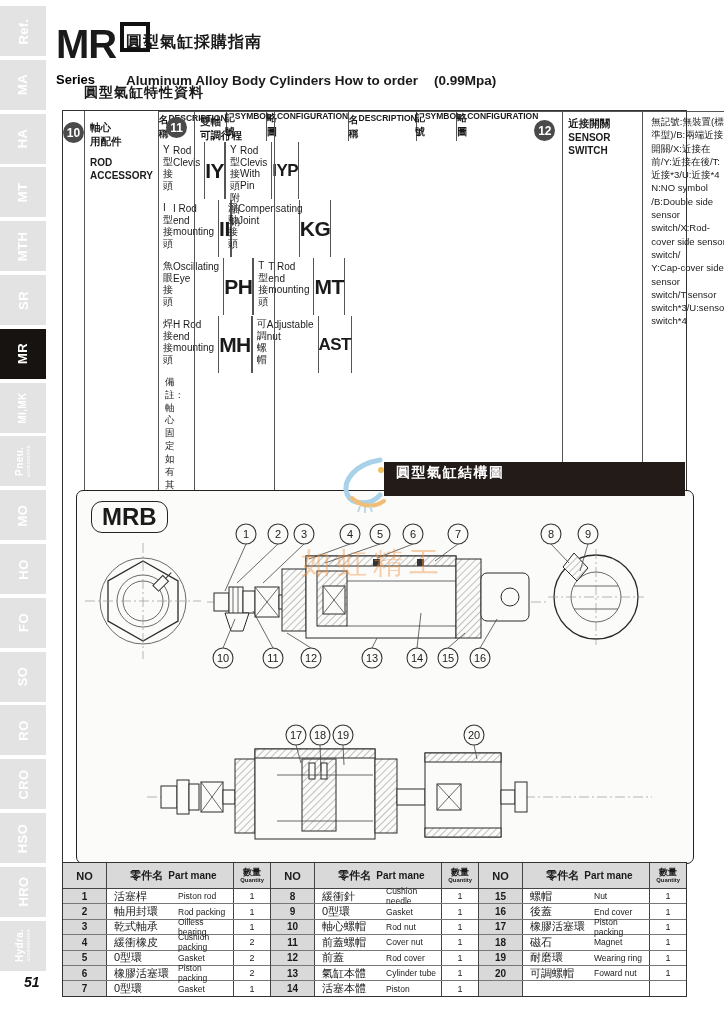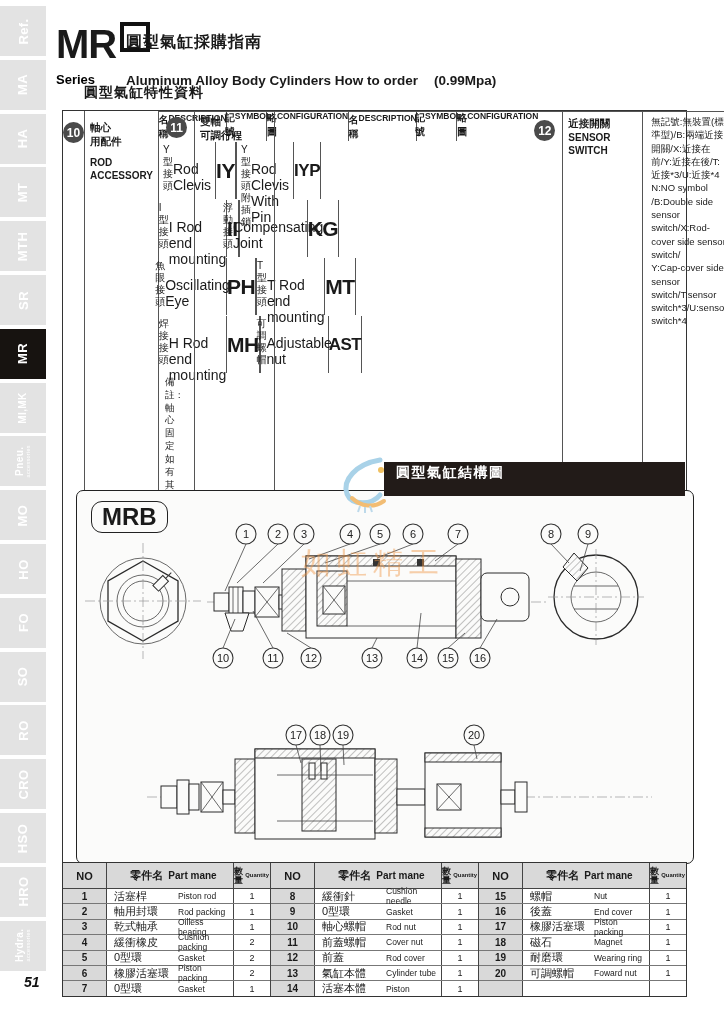--- a/index.html
+++ b/index.html
@@ -42,21 +42,21 @@
   .hrow{display:flex;height:30px;border-bottom:1px solid #555}
   .drow{display:flex;height:57px;border-bottom:1px solid #555}
   .cell{box-sizing:border-box;border-right:1px solid #555;display:flex;flex-direction:row;justify-content:center}
   .cd{width:68px;padding:2px 4px}
   .cs{width:40px;align-items:center;justify-content:center}
   .cc1{width:152px}
   .cc2{flex:1;border-right:none}
   .hcjk{font-size:10px;font-weight:bold}
   .hen{font-size:8.5px;font-weight:bold}
   .ncjk{font-size:10px;line-height:1.2}
-  .nen{font-size:14px;line-height:1.15;margin-top:17px}
+  .nen{font-size:10px;line-height:1.15;margin-top:1px}
   .sym{font-size:21px;font-weight:bold;letter-spacing:-.5px}
   .sym.s3{font-size:17px}
   .nrow{padding:2px 6px;font-size:9.5px;line-height:1.35}
   .r11{flex:1;display:flex;align-items:center;padding:0 8px;font-size:10px;height:30px}
   .r11 .ast{font-size:24px;font-weight:bold;margin:0 10px 0 12px;letter-spacing:-1px}
   .r11 .sq{width:15px;height:15px;border:2.2px solid #222;margin-right:5px}
   .r11 .mm{margin-left:2px}
   .r11 .tail{margin-left:22px}
   .r12{flex:1;padding:3px 8px;font-size:9.5px;line-height:1.4}
   .cfg{width:100%;height:52px}
@@ -75,21 +75,21 @@
   .logo{position:absolute;left:334px;top:450px;z-index:6}
   
   .parts{position:absolute;left:62px;top:862px;width:623px;display:flex;border:1.5px solid #333;background:#fff}
   .pgroup{flex:1;display:flex;flex-direction:column;border-left:1px solid #444}
   .pgroup:first-child{border-left:none}
   .phead{display:flex;height:25px;background:#d9d9d9;border-bottom:1px solid #444;align-items:stretch}
   .phead .pno{display:flex;align-items:center;justify-content:center;font-size:11px}
   .phead .pname{display:flex;align-items:center;justify-content:center}
   .phead .pname .h1{font-size:11px;font-weight:bold;margin-right:5px}
   .phead .pname .h2{font-size:10px;font-weight:bold}
-  .phead .pqty{display:flex;flex-direction:row;align-items:center;justify-content:center;line-height:1}
+  .phead .pqty{display:flex;flex-direction:column;align-items:center;justify-content:center;line-height:1}
   .phead .pqty .q1{font-size:9px;font-weight:bold}
   .phead .pqty .q2{font-size:6.5px;font-weight:bold;transform:scale(.9)}
   .prow{display:flex;height:14.4px;border-bottom:1px solid #777;align-items:stretch}
   .prow:last-child{border-bottom:none}
   .pno{width:44px;background:#d9d9d9;border-right:1px solid #444;display:flex;align-items:center;
        justify-content:center;font-weight:bold;font-size:10px;box-sizing:border-box}
   .pname{flex:1;border-right:1px solid #444;display:flex;align-items:center;padding-left:7px;
          box-sizing:border-box;min-width:0}
   .pcjk{width:64px;font-size:11px;flex:0 0 auto}
   .pen{font-size:8.5px}

